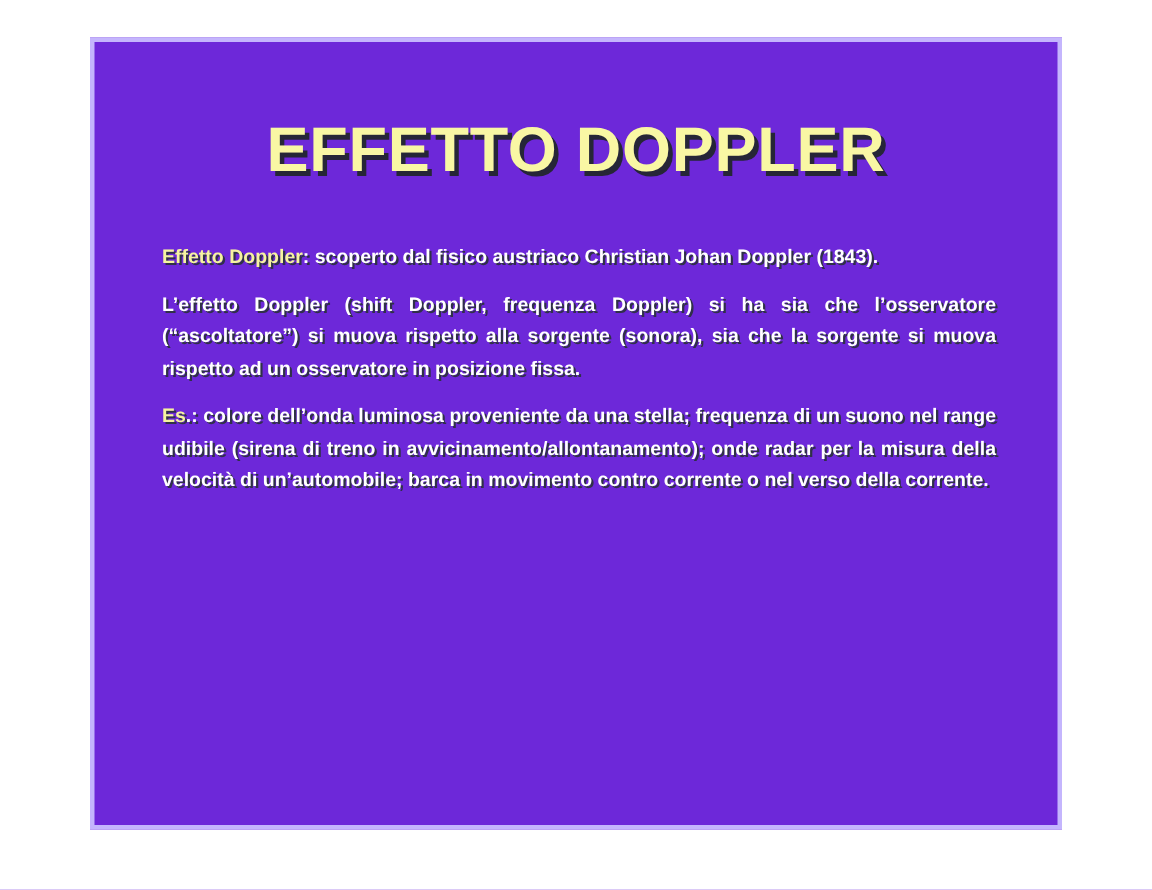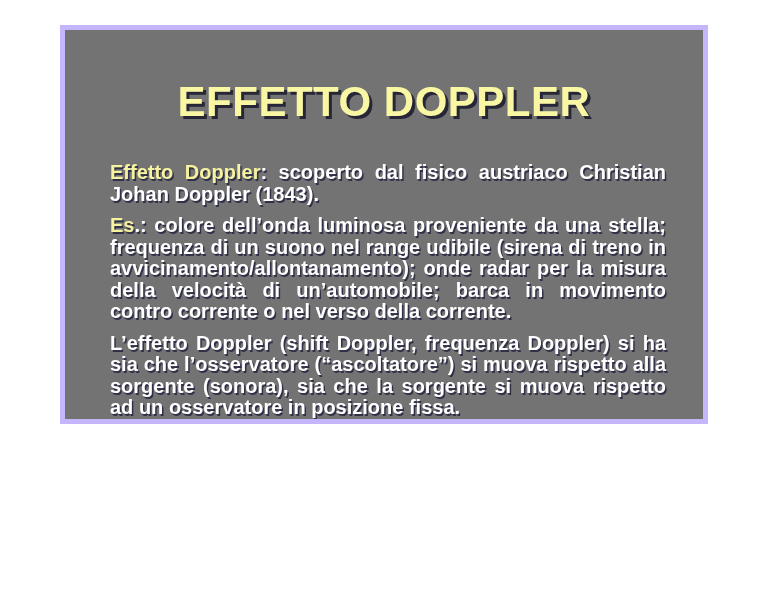--- a/index.html
+++ b/index.html
@@ -13,23 +13,23 @@
     position: relative;
     overflow: hidden;
     font-family: "Liberation Sans", sans-serif;
   }
 
   #slide {
     position: absolute;
     left: 60px;
     top: 25px;
     width: 648px;
-    height: 399px;
-    background: #737373;
-    border: 5px solid #c4b5fd;
+    height: 528px;
+    background: #6d28d9;
+    border: 3px solid #c4b5fd;
     box-sizing: border-box;
     overflow: hidden;
   }
 
   #slide-title {
     position: absolute;
     left: 0;
     top: 48px;
     width: 100%;
     text-align: center;
@@ -44,21 +44,21 @@
   #body-block {
     position: absolute;
     left: 45px;
     top: 132px;
     width: 556px;
   }
 
   .para {
     text-align: justify;
     text-justify: inter-word;
-    font-size: 20px;
+    font-size: 13px;
     font-weight: bold;
     line-height: 21.5px;
     color: #ffffff;
     text-shadow: 1.5px 1.5px 0 #303048;
     margin: 0 0 10px 0;
   }
   .para:last-child { margin-bottom: 0; }
 
   .lead {
     color: #f6f3a0;
@@ -69,18 +69,18 @@
 
 <div id="slide">
 
   <div id="slide-title">EFFETTO DOPPLER</div>
 
   <div id="body-block">
 
     <p class="para"><span class="lead">Effetto Doppler</span><span>: scoperto dal fisico austriaco Christian Johan Doppler (1843).</span></p>
 
 
+    <p class="para"><span class="lead"></span><span>L’effetto Doppler (shift Doppler, frequenza Doppler) si ha sia che l’osservatore (“ascoltatore”) si muova rispetto alla sorgente (sonora), sia che la sorgente si muova rispetto ad un osservatore in posizione fissa.</span></p>
+
     <p class="para"><span class="lead">Es</span><span>.: colore dell’onda luminosa proveniente da una stella; frequenza di un suono nel range udibile (sirena di treno in avvicinamento/allontanamento); onde radar per la misura della velocità di un’automobile; barca in movimento contro corrente o nel verso della corrente.</span></p>
-
-    <p class="para"><span class="lead"></span><span>L’effetto Doppler (shift Doppler, frequenza Doppler) si ha sia che l’osservatore (“ascoltatore”) si muova rispetto alla sorgente (sonora), sia che la sorgente si muova rispetto ad un osservatore in posizione fissa.</span></p>
 
   </div>
 </div>
 
 </body></html>

